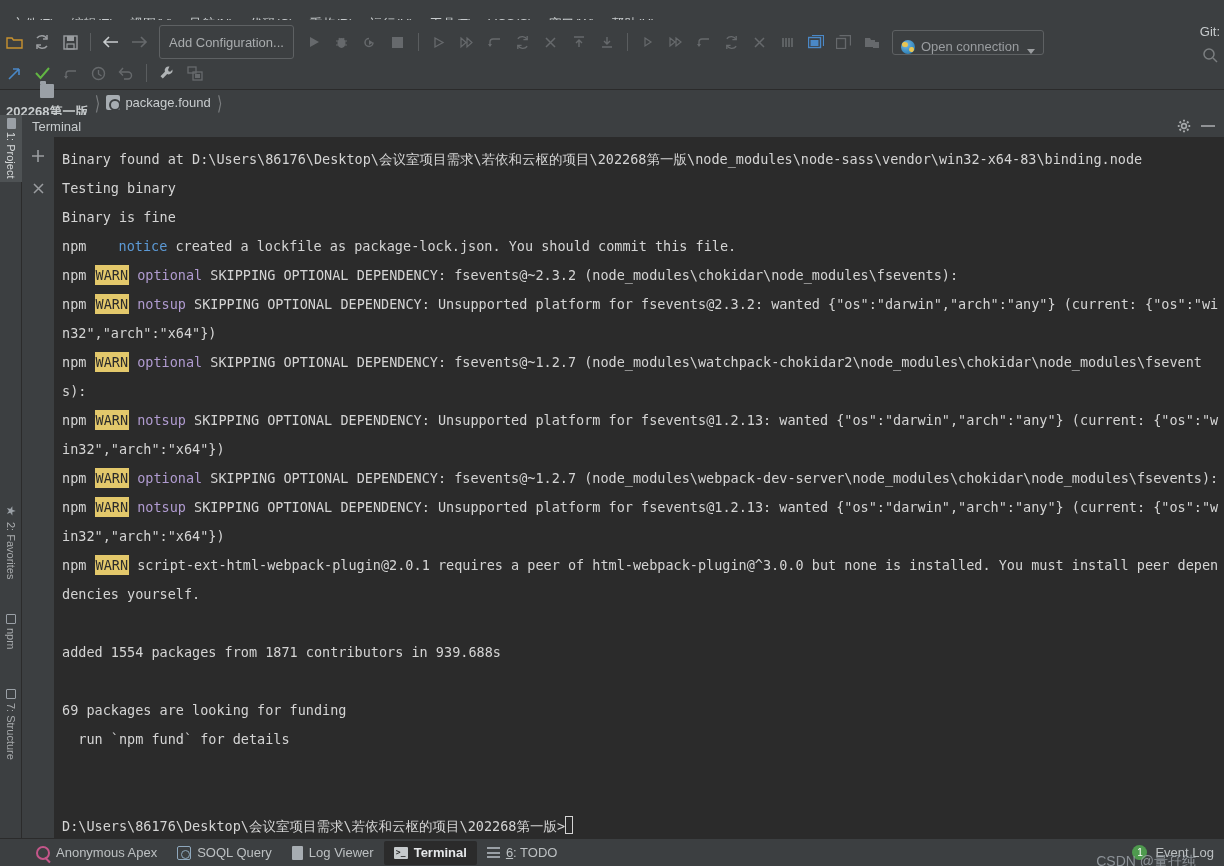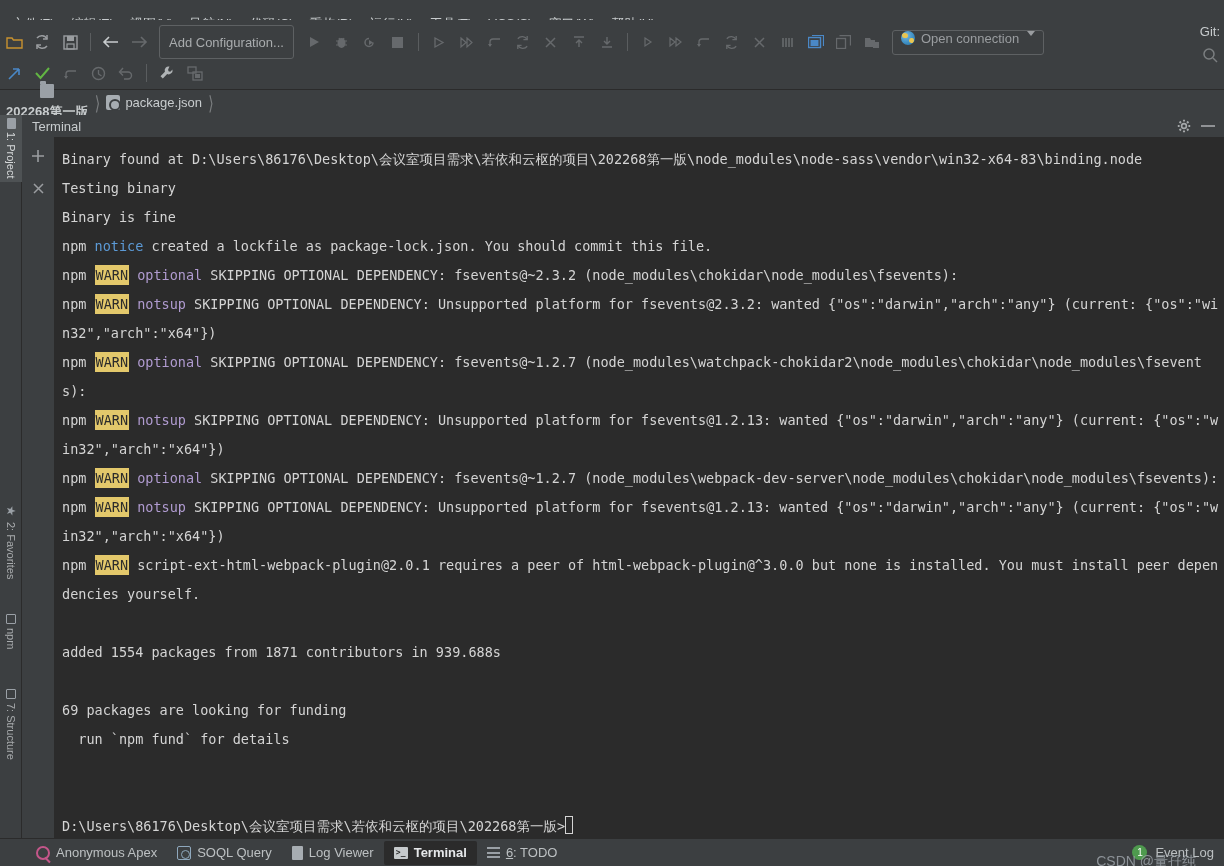--- a/index.html
+++ b/index.html
@@ -65,21 +65,21 @@
     padding: 16px 9px;
     margin: 0 6px;
     white-space: nowrap;
   }
   .conn-box {
     height: 25px;
     border: 1px solid #5e6163;
     border-radius: 3px;
     color: #9a9da0;
     font-size: 13px;
-    display: flex; align-items: flex-start;
+    display: flex; align-items: flex-end;
     gap: 6px;
     padding: 0 8px;
     margin-left: 6px;
     white-space: nowrap;
   }
   .globe {
     width: 14px; height: 14px; border-radius: 50%;
     background: radial-gradient(circle at 35% 32%, #7bb8e0 0%, #3d8fc4 55%, #2b6e9c 100%);
     position: relative; overflow: hidden; flex: 0 0 14px;
   }
@@ -184,21 +184,21 @@
     padding: 8px 4px 0 8px;
     font-family: "DejaVu Sans Mono", "Liberation Mono", monospace;
     font-size: 13.5px;
     line-height: 29px;
     color: #d4d4d4;
     white-space: pre-wrap;
     word-break: break-all;
   }
   .ln { min-height: 29px; }
   .ln.blank { height: 29px; }
-  .tk-notice { color: #5c9ad6; }
+  .tk-notice { color: #5c9ad6; margin-left: 24px; }
   .tk-warnbadge {
     background: #e3c86b; color: #2b2b2b; padding: 2px 1px; font-weight: normal;
   }
   .tk-key { color: #b09bd0; }
 
   
   .statusbar {
     height: 28px; flex: 0 0 28px;
     background: #3c3f41;
     border-top: 1px solid #2b2b2b;
@@ -474,21 +474,21 @@
   </div>
 
   <div class="breadcrumbs">
     <div class="crumb first">
       <span class="folder-ic"></span>
       <span>202268第一版</span>
     </div>
     <span class="crumb-arrow">⟩</span>
     <div class="crumb">
       <span class="json-ic"></span>
-      <span>package.json</span>
+      <span>package.found</span>
     </div>
     <span class="crumb-arrow">⟩</span>
   </div>
 
   <div class="body-area">
 
     <div class="left-strip">
       <div class="vtab sel" style="top:0;">
         <span class="vic mini-folder"></span>
         <span>1: Project</span>

